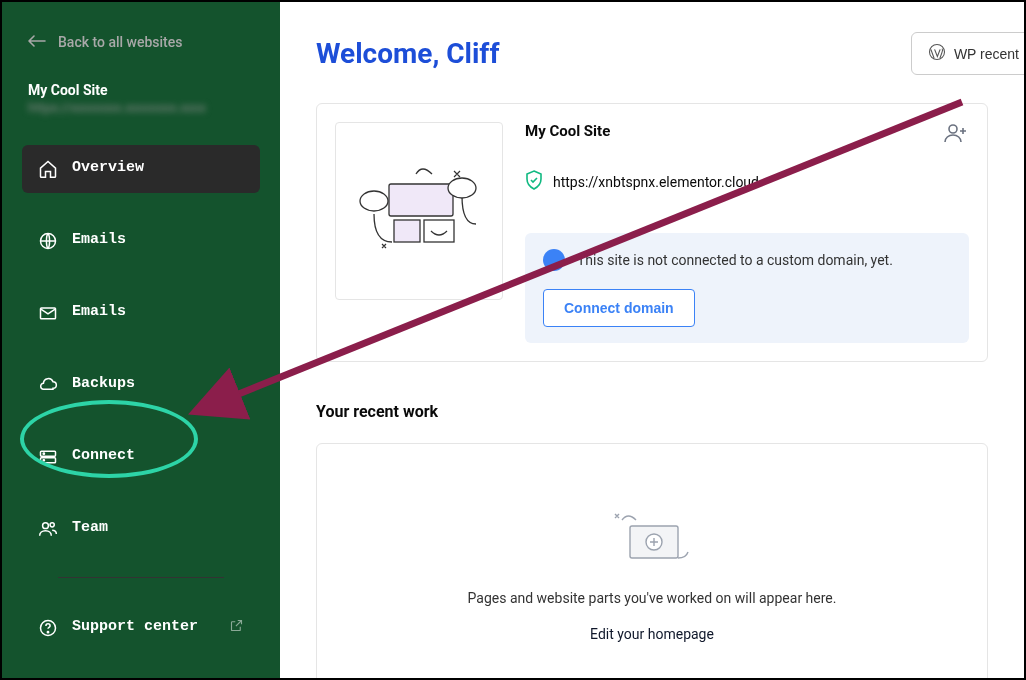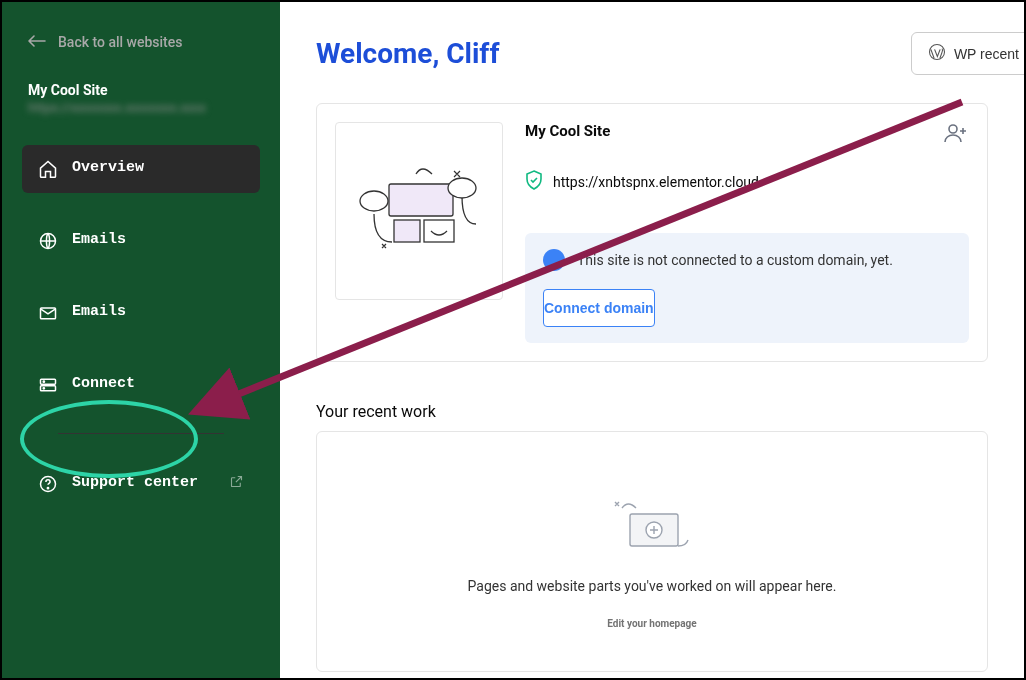--- a/index.html
+++ b/index.html
@@ -29,28 +29,28 @@
 .thumb { width: 168px; height: 178px; border: 1px solid #e5e5e5; border-radius: 4px; display: flex; align-items: center; justify-content: center; }
 .thumb svg { width: 150px; height: 130px; }
 .card-body { flex: 1; position: relative; }
 .card-title { font-weight: 700; font-size: 15px; margin-bottom: 30px; color: #0a0a0a; }
 .invite-icon { position: absolute; right: 0; top: 0; color: #6b7280; cursor: pointer; }
 .url-row { display: flex; align-items: center; gap: 10px; font-size: 14px; color: #0a0a0a; margin-bottom: 40px; }
 .shield-icon { color: #10b981; }
 .notice { background: #eef3fb; border-radius: 6px; padding: 16px 18px; }
 .notice-text { font-size: 14px; color: #333; display: flex; align-items: center; gap: 12px; margin-bottom: 18px; }
 .info-dot { width: 22px; height: 22px; border-radius: 50%; background: #3b82f6; display: inline-block; flex-shrink: 0; }
-.connect-btn { display: inline-block; padding: 10px 0; border: 1px solid #3b82f6; color: #3b82f6; border-radius: 4px; background: #fff; font-size: 14px; font-weight: 600; cursor: pointer; }
+.connect-btn { display: inline-block; padding: 10px 20px; border: 1px solid #3b82f6; color: #3b82f6; border-radius: 4px; background: #fff; font-size: 14px; font-weight: 600; cursor: pointer; }
 
 .recent-section { margin-top: 40px; margin-right: 36px; }
-.recent-title { font-size: 16px; font-weight: 400; color: #0a0a0a; margin-bottom: 10px; }
+.recent-title { font-size: 16px; font-weight: 700; color: #0a0a0a; margin-bottom: 22px; }
 .recent-card { border: 1px solid #e5e5e5; border-radius: 6px; padding: 64px 20px 40px; text-align: center; }
 .empty-illu { margin: 0 auto 22px; width: 100px; height: 60px; color: #9ca3af; }
 .recent-text { font-size: 14px; color: #333; margin-bottom: 18px; }
-.edit-link { color: #737373; font-size: 10px; font-weight: 700; cursor: pointer; }
+.edit-link { color: #0f172a; font-size: 14px; font-weight: 400; cursor: pointer; }
 
 .arrow-annotation { position: absolute; left: 170px; top: 50px; width: 820px; height: 400px; pointer-events: none; z-index: 10; }
 </style>
 </head>
 <body>
 
 <div class="app">
   <aside class="sidebar">
     <div class="back-link">
       <span class="icon">
@@ -89,33 +89,52 @@
       <div class="nav-item">
         <span class="icon">
           <svg width="20" height="20" viewBox="0 0 24 24">
               <rect x="3" y="6" width="18" height="13" rx="1"></rect>
               <path d="M3 7l9 6 9-6"></path>
             </svg>
         </span>
         <span>Emails</span>
       </div>
 
+      <div class="nav-item">
+        <span class="icon">
+          <svg width="20" height="20" viewBox="0 0 24 24">
+              <path d="M18 16a4 4 0 000-8 6 6 0 00-11.5 2A3.5 3.5 0 007 17h11z"></path>
+            </svg>
+        </span>
+        <span>Backups</span>
+      </div>
 
       <div class="nav-item">
         <span class="icon">
           <svg width="20" height="20" viewBox="0 0 24 24">
               <rect x="3" y="5" width="18" height="6" rx="1"></rect>
               <rect x="3" y="13" width="18" height="6" rx="1"></rect>
               <circle cx="7" cy="8" r="0.8" fill="#fff"></circle>
               <circle cx="7" cy="16" r="0.8" fill="#fff"></circle>
             </svg>
         </span>
         <span>Connect</span>
       </div>
 
+      <div class="nav-item">
+        <span class="icon">
+          <svg width="20" height="20" viewBox="0 0 24 24">
+              <circle cx="9" cy="8" r="3.5"></circle>
+              <path d="M2 20c0-3.5 3-6 7-6s7 2.5 7 6"></path>
+              <circle cx="17" cy="7" r="2.5"></circle>
+              <path d="M22 18c0-2.5-2-4.5-5-4.5"></path>
+            </svg>
+        </span>
+        <span>Team</span>
+      </div>
 
       <div class="nav-divider"></div>
 
       <div class="nav-item">
         <span class="icon">
           <svg width="20" height="20" viewBox="0 0 24 24">
               <circle cx="12" cy="12" r="9"></circle>
               <path d="M9.5 9.5a2.5 2.5 0 015 0c0 1.5-2.5 2-2.5 3.5"></path>
               <circle cx="12" cy="17" r="0.8" fill="#fff"></circle>
             </svg>

